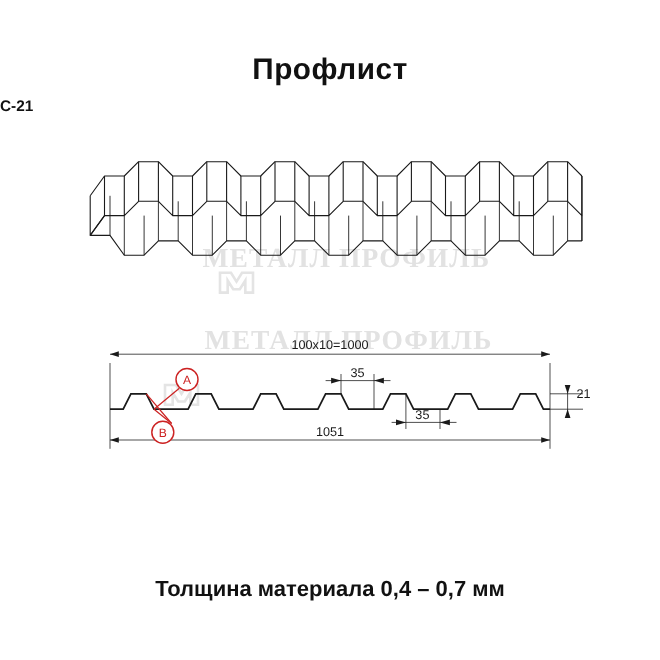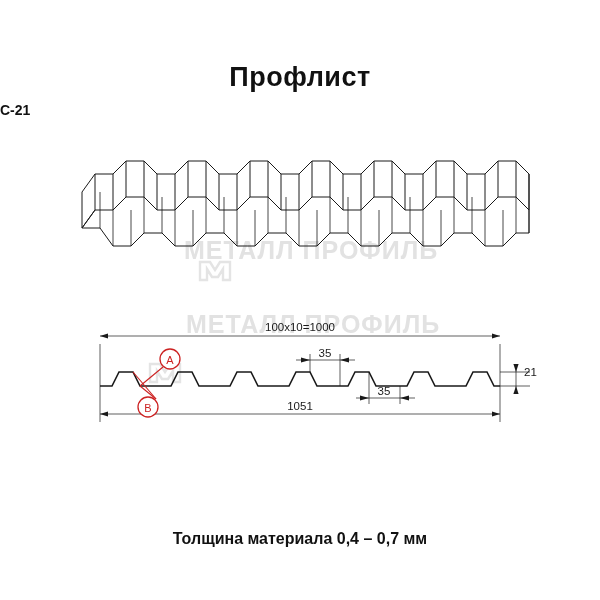--- a/index.html
+++ b/index.html
@@ -11,21 +11,20 @@
     height: 600px;
     background: #ffffff;
     font-family: "Liberation Sans", sans-serif;
     color: #1a1a1a;
     position: relative;
     overflow: hidden;
   }
   .page {
     position: absolute;
     inset: 0;
-    margin-top: 14px;
   }
   .title {
     position: absolute;
     top: 48px;
     left: 0;
     right: 0;
     text-align: center;
     font-size: 27px;
     font-weight: bold;
     letter-spacing: 0.5px;
@@ -39,32 +38,32 @@
     font-size: 14px;
     font-weight: bold;
     color: #111111;
   }
   .footer-note {
     position: absolute;
     bottom: 52px;
     left: 0;
     right: 0;
     text-align: center;
-    font-size: 16px;
+    font-size: 20px;
     font-weight: bold;
     color: #111111;
   }
   .svg-layer {
     position: absolute;
     top: 0;
     left: 0;
   }
   .wm {
     position: absolute;
-    font-family: Liberation Sans, sans-serif;
+    font-family: Liberation Serif, serif;
     font-weight: bold;
     color: #e2e2e2;
     white-space: nowrap;
     pointer-events: none;
     user-select: none;
   }
   .wm1 {
     left: 184px;
     top: 222px;
     font-size: 25px;

